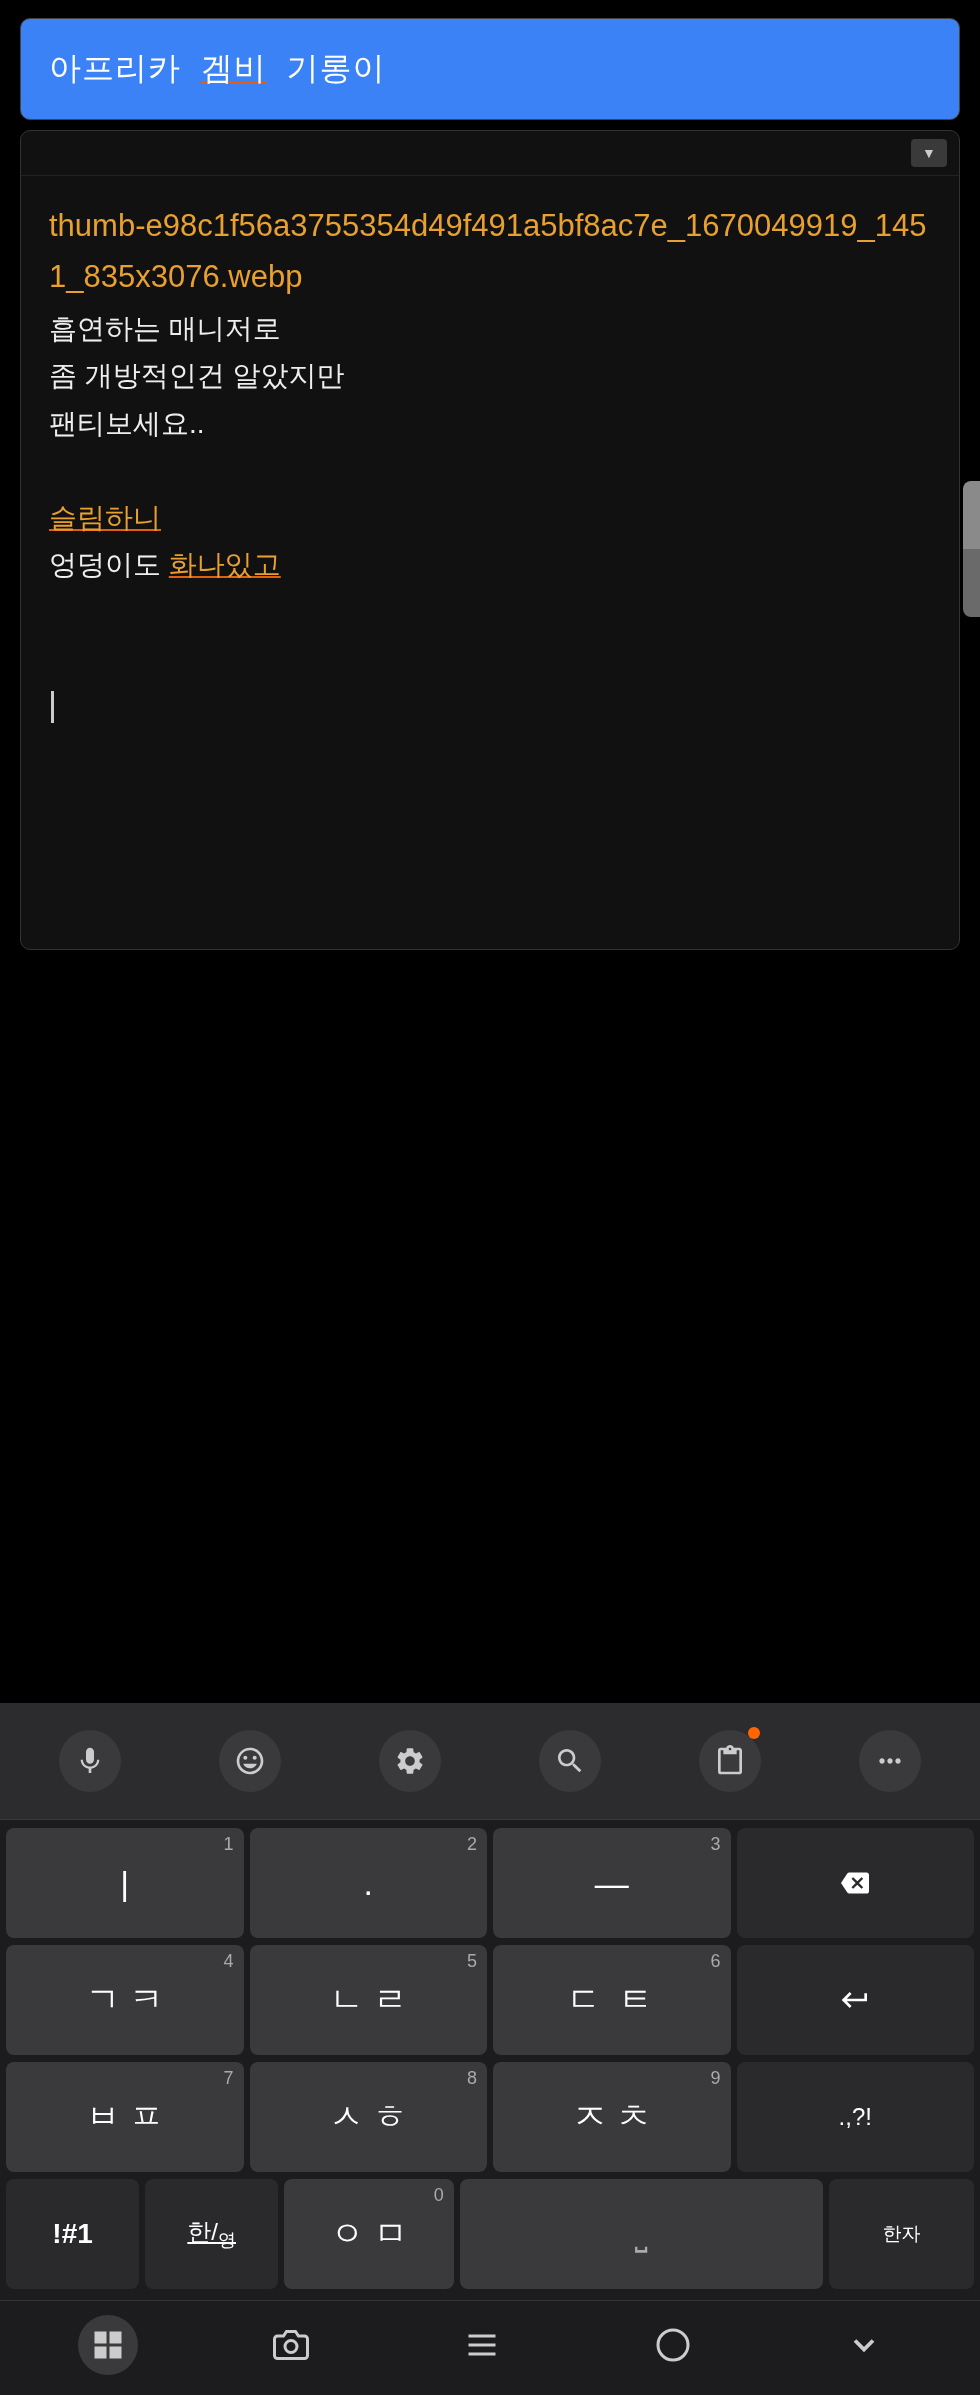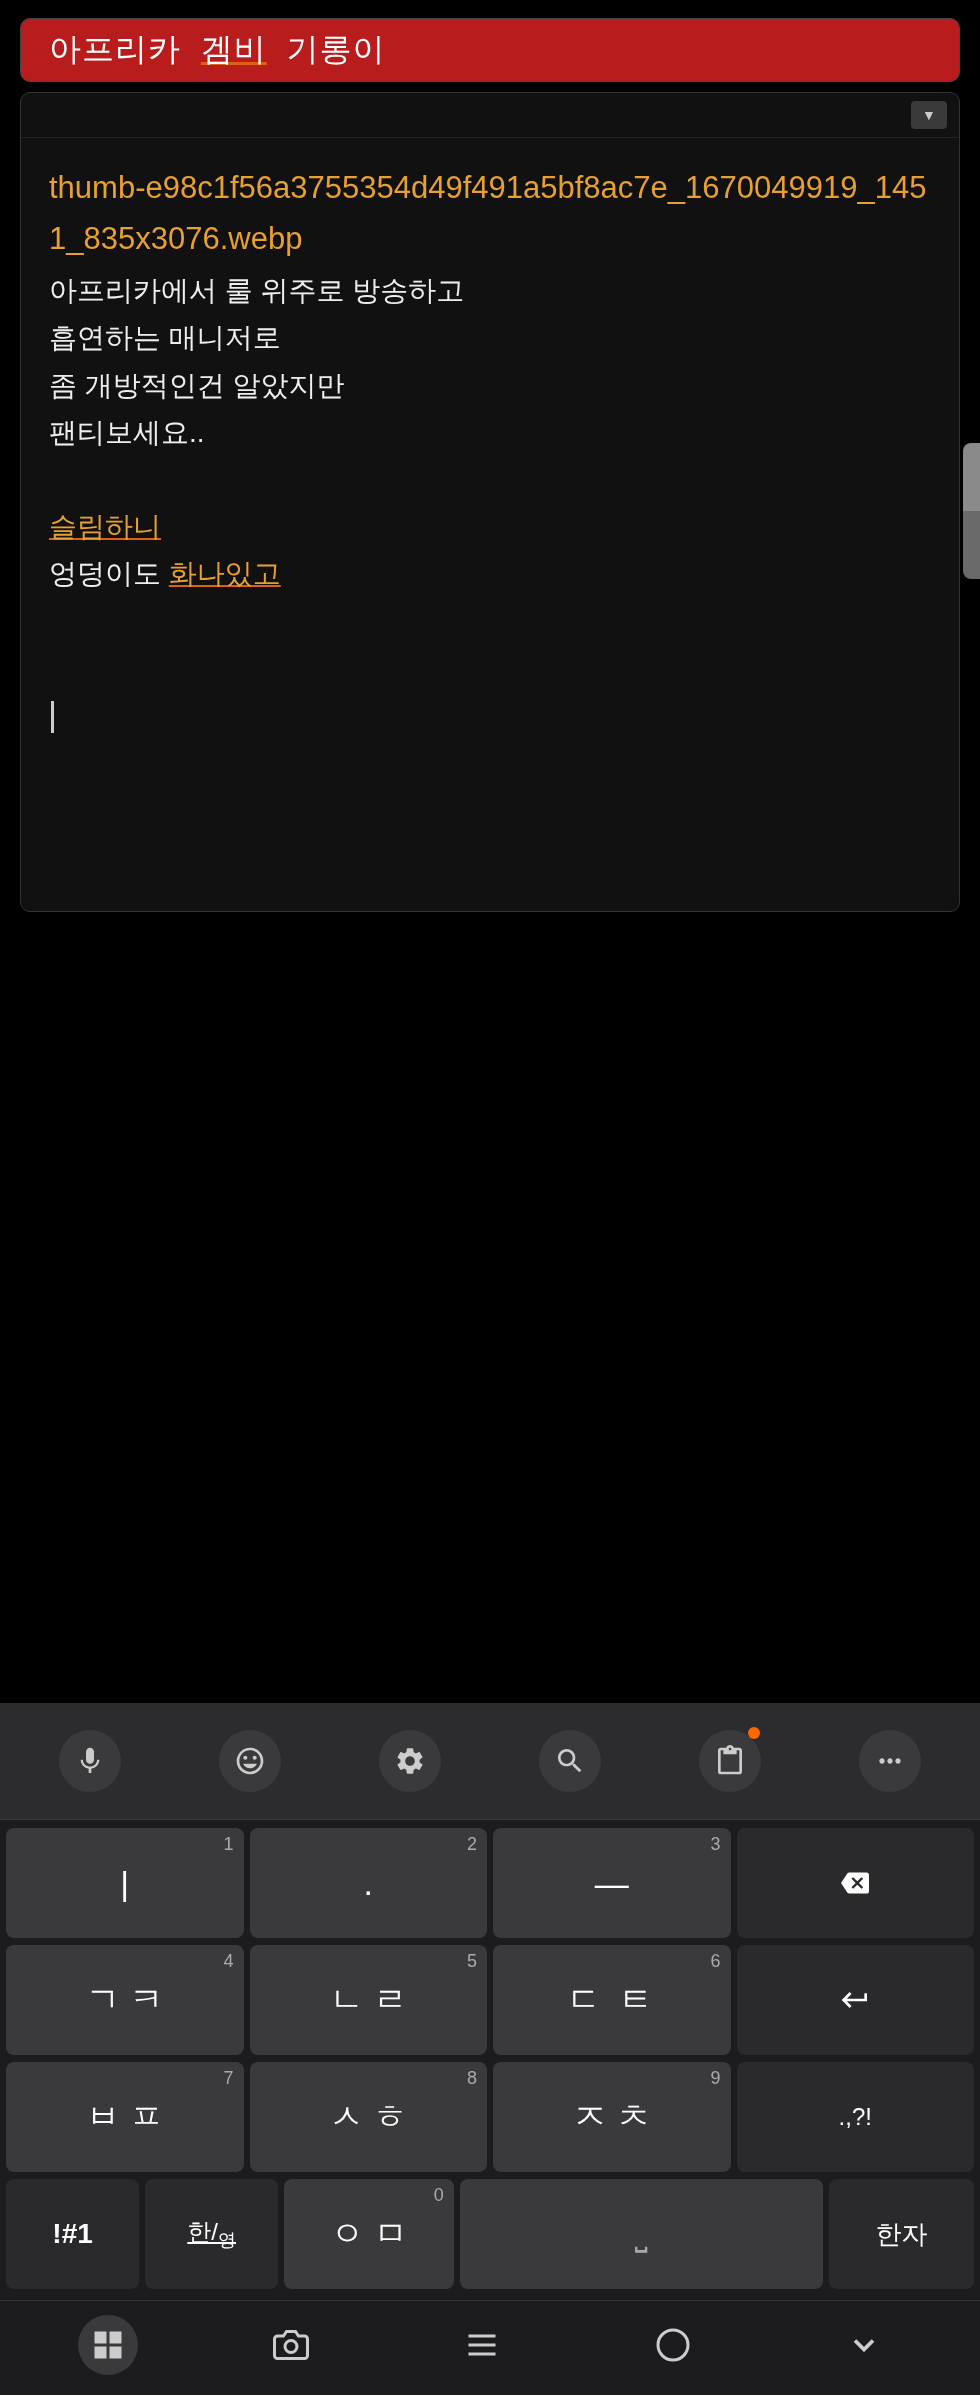--- a/index.html
+++ b/index.html
@@ -6,25 +6,25 @@
     html, body {
       width: 980px;
       height: 2395px;
       background: #000;
       font-family: 'Malgun Gothic', 'Apple SD Gothic Neo', sans-serif;
       overflow: hidden;
     }
 
     
     .title-bar {
-      background: #b91c1c;
+      background: #3b82f6;
       border: 1.5px solid #444;
       border-radius: 10px;
       margin: 18px 20px 10px 20px;
-      padding: 9px 28px;
+      padding: 28px 28px;
       display: flex;
       align-items: center;
     }
     .title-bar-text {
       color: #fff;
       font-size: 32px;
       letter-spacing: 1px;
     }
     .title-bar-text span.highlight {
       text-decoration: underline;
@@ -272,21 +272,20 @@
     <span>아프리카</span>&nbsp;&nbsp;<span class="highlight">겜비</span>&nbsp;&nbsp;<span>기롱이</span>
   </span>
 </div>
 
 <div class="editor-container">
   <div class="editor-toolbar">
     <button class="dropdown-btn">▼</button>
   </div>
   <div class="editor-content">
     <a href="#">thumb-e98c1f56a3755354d49f491a5bf8ac7e_1670049919_1451_835x3076.webp</a>
-    <span class="text-line">아프리카에서 룰 위주로 방송하고</span>
     <span class="text-line">흡연하는 매니저로</span>
     <span class="text-line">좀 개방적인건 알았지만</span>
     <span class="text-line">팬티보세요..</span>
     <br>
     <span class="text-line"><span class="underline-orange">슬림하니</span></span>
     <span class="text-line">엉덩이도 <span class="underline-orange">화나있고</span></span>
     <br><br>
     <span class="text-line"><span class="cursor-line"></span></span>
   </div>
 
@@ -415,21 +414,21 @@
       <button class="key special" style="flex:1.1; font-size:24px;text-decoration:underline;">
         <span>한/<sub style="font-size:18px">영</sub></span>
       </button>
       <button class="key" style="flex:1.4;">
         <span class="key-number">0</span>
         <span>ㅇ ㅁ</span>
       </button>
       <button class="key spacebar">
         <span style="font-size:32px; color:#aaa;">⎵</span>
       </button>
-      <button class="key hanja" style="flex:1.2; font-size:26px;align-items:center;">
+      <button class="key hanja" style="flex:1.2; font-size:19px;align-items:center;">
         <span>한자</span>
       </button>
     </div>
   </div>
 
   <div class="bottom-nav">
     <button class="nav-btn active-nav">
       <svg viewBox="0 0 24 24" style="fill:#ccc; stroke:none;">
         <path d="M3 3h8v8H3zm10 0h8v8h-8zM3 13h8v8H3zm10 0h8v8h-8z"></path>
       </svg>

